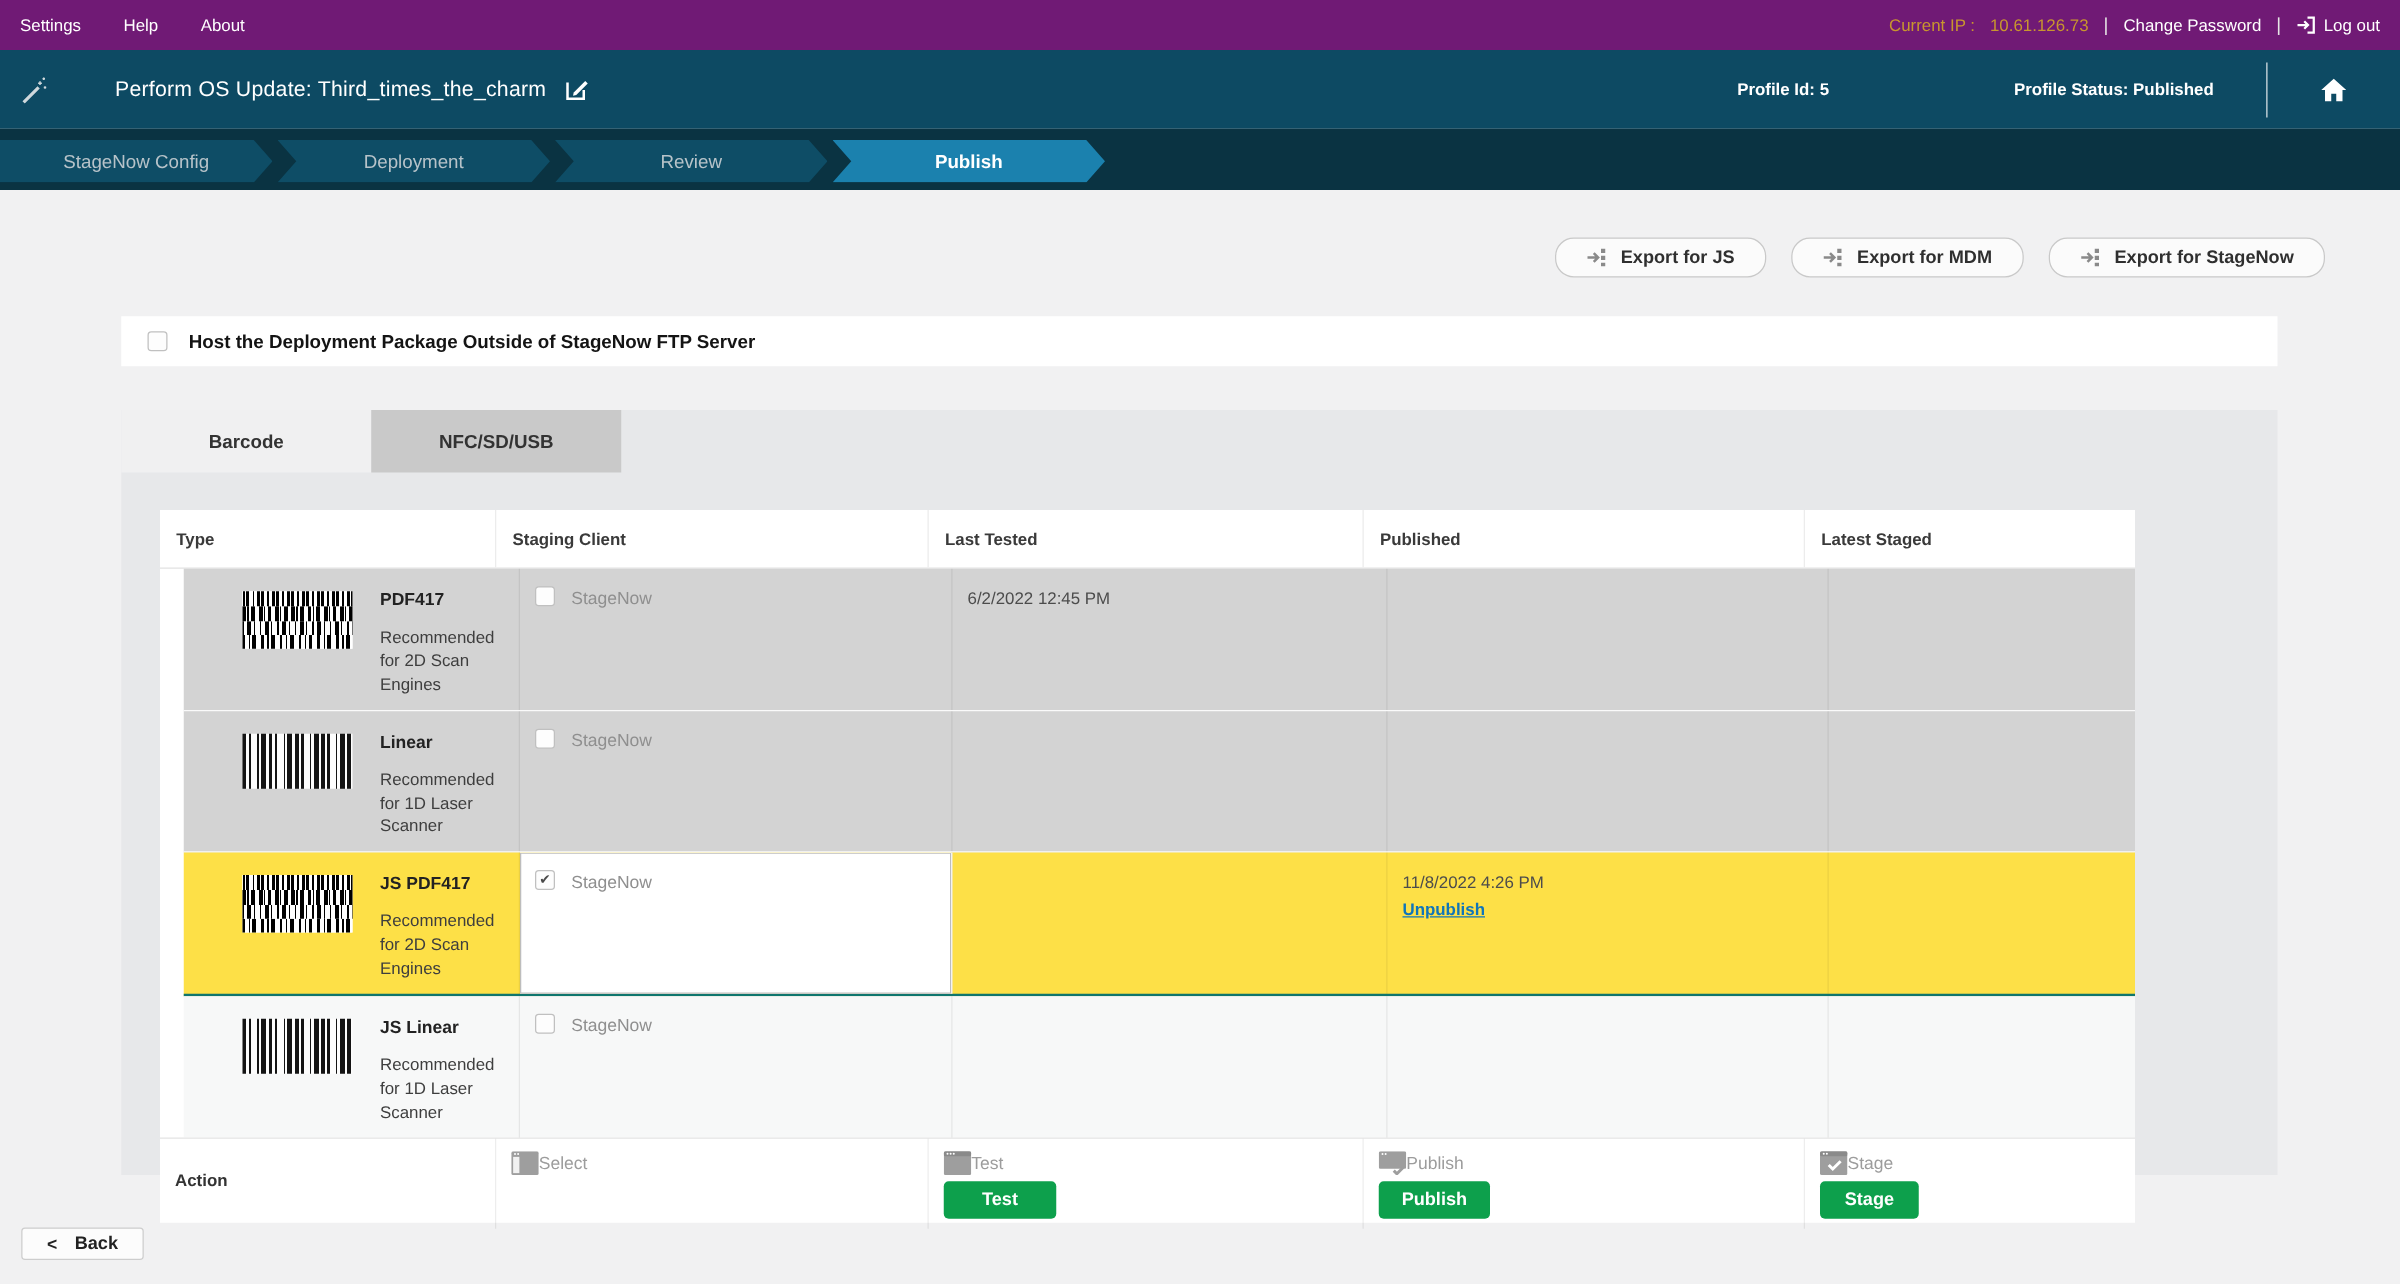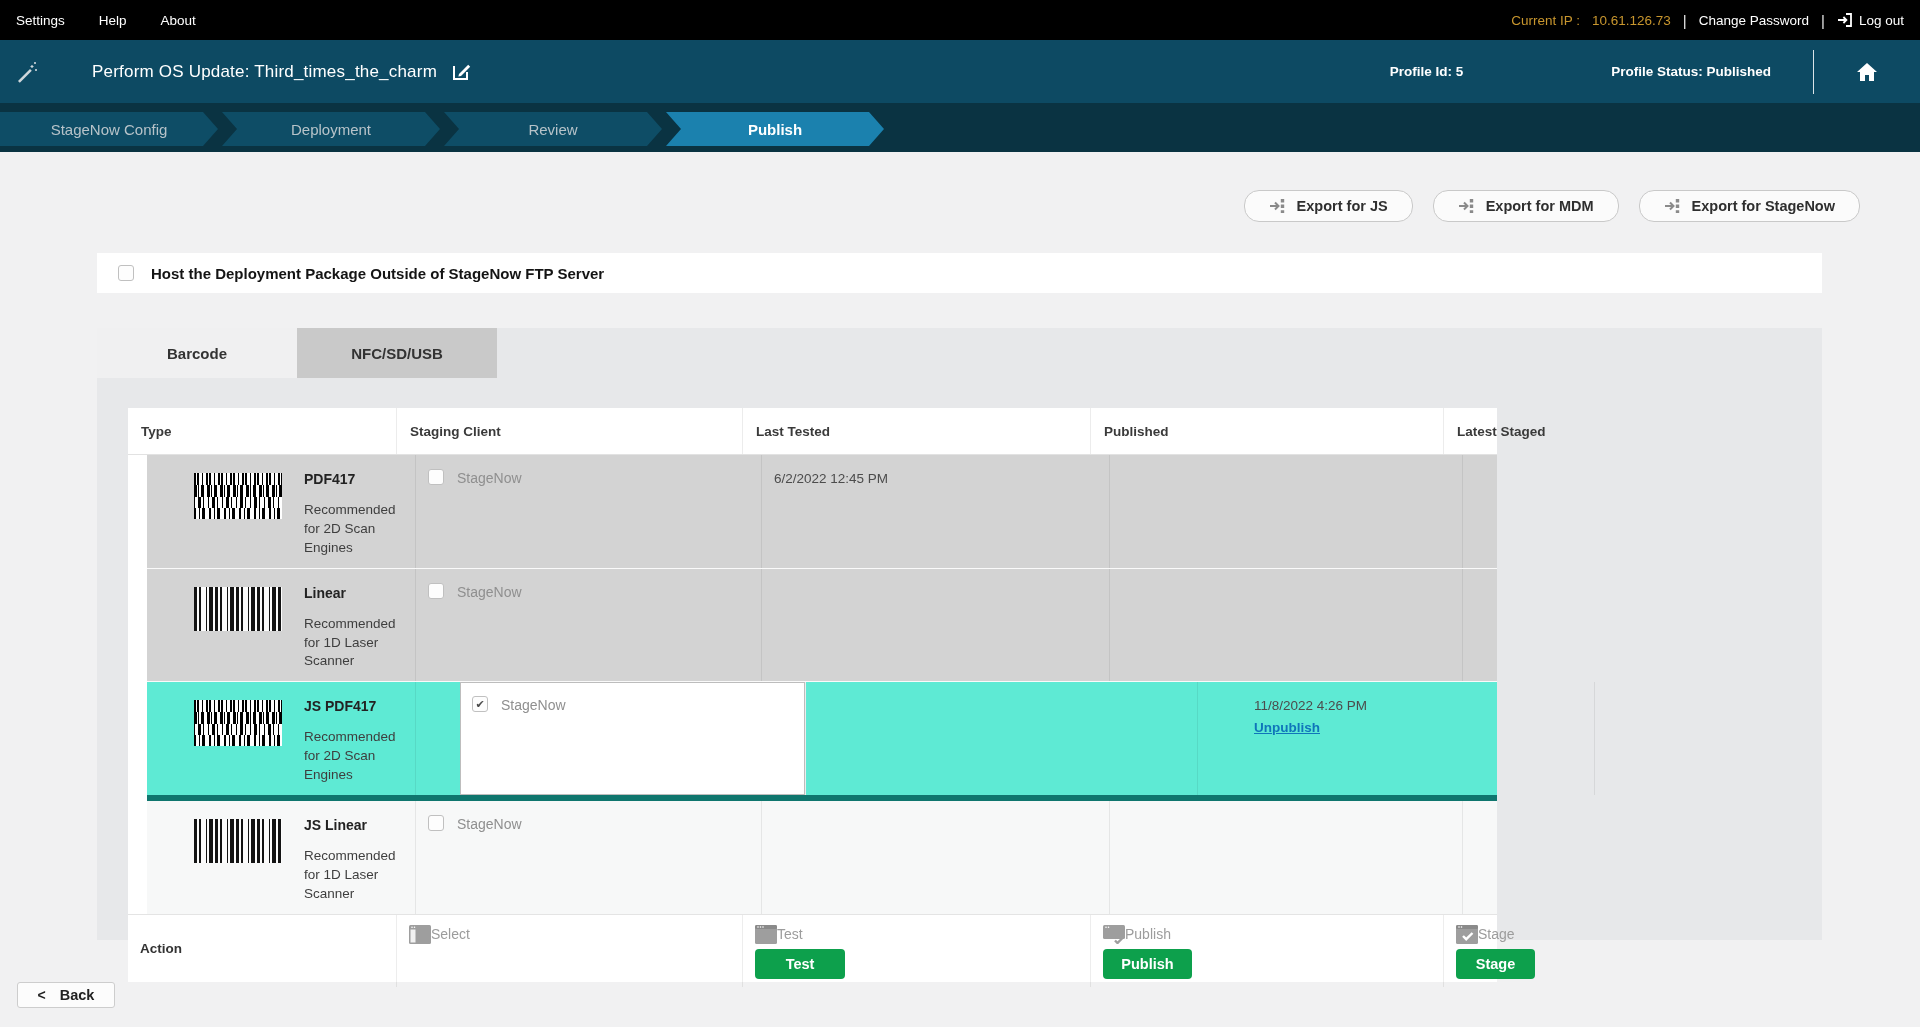--- a/index.html
+++ b/index.html
@@ -1,20 +1,20 @@
 <!DOCTYPE html>
 <html><head>
 <meta charset="utf-8">
 <style>
   * { margin:0; padding:0; box-sizing:border-box; }
   html,body { width:1920px; height:1027px; }
   body { font-family:"Liberation Sans", sans-serif; background:#f1f1f2; position:relative; overflow:hidden; }
 
   
-  .topbar { height:40px; background:#000000; color:#fff; display:flex; align-items:center; padding:0 16px 0 16px; font-size:13.5px; }
+  .topbar { height:40px; background:#701a75; color:#fff; display:flex; align-items:center; padding:0 16px 0 16px; font-size:13.5px; }
   .topbar .menu { display:flex; gap:34px; }
   .topbar .menu span { cursor:pointer; }
   .top-right { margin-left:auto; display:flex; align-items:center; gap:12px; }
   .gold { color:#c8962e; }
   .tb-sep { color:#e6e6e6; font-size:15px; }
   .logout { display:flex; align-items:center; gap:6px; }
 
   
   .titlebar { height:63px; background:#0d4a63; color:#fff; display:flex; align-items:center; padding-left:16px; }
   .wand { margin-right:10px; display:flex; }
@@ -45,29 +45,29 @@
   .cb.checked::after { content:"\2714"; font-size:11px; color:#4a4a4a; line-height:1; }
   .host-label { margin-left:17px; font-size:15px; font-weight:bold; color:#141414; }
 
   
   .main-panel { margin:35px 0 0 97px; width:1725px; height:612px; background:#e7e8ea; }
   .tabs { display:flex; height:50px; }
   .tab { width:200px; display:flex; align-items:center; justify-content:center; font-size:15px; font-weight:bold; color:#333; background:#c9c9c9; cursor:pointer; }
   .tab.active { background:#f0f0f1; }
 
   
-  .table { margin:30px 0 0 31px; width:1369px; background:#fff; }
+  .table { margin:30px 0 0 31px; width:1580px; background:#fff; }
   .grid { display:grid; grid-template-columns:269px 346px 348px 353px 345px; }
   .thead { height:47px; border-bottom:1px solid #e2e2e2; background:#fff; }
   .th { display:flex; align-items:center; padding-left:13px; font-size:13.5px; font-weight:bold; color:#3a3a3a; border-right:1px solid #ececec; }
   .th:last-child { border-right:none; }
 
   .row { min-height:90px;margin-left:19px; }
   .row.shade-dark { background:#d3d3d3; border-bottom:1px solid #fafafa; }
-  .row.shade-light { background:#5eead4; border-bottom:6px solid #0f766e;gap:44px; }
+  .row.shade-light { background:#fde047; border-bottom:2px solid #0f766e; }
   .row.shade-lighter { background:#f7f8f8; }
   .cell { border-right:1px solid rgba(0,0,0,.07); padding:10px 12px; }
   .cell:last-child { border-right:none; }
   .cell.selected { box-shadow:inset 0 0 0 1px #bdbdbd; background:#fff; }
 
   .cell-type { display:flex; gap:22px; padding-left:47px; }
   .bc { flex:0 0 88px; margin-top:8px; }
   .bc-pdf417 { height:46px; background:
       repeating-linear-gradient(90deg,#000 0 2px,#fff 2px 3px,#000 3px 5px,#fff 5px 8px,#000 8px 9px,#fff 9px 12px) 0 0/100% 12px no-repeat,
       repeating-linear-gradient(90deg,#000 0 3px,#fff 3px 4px,#000 4px 5px,#fff 5px 7px,#000 7px 10px,#fff 10px 13px) 0 12px/100% 12px no-repeat,

